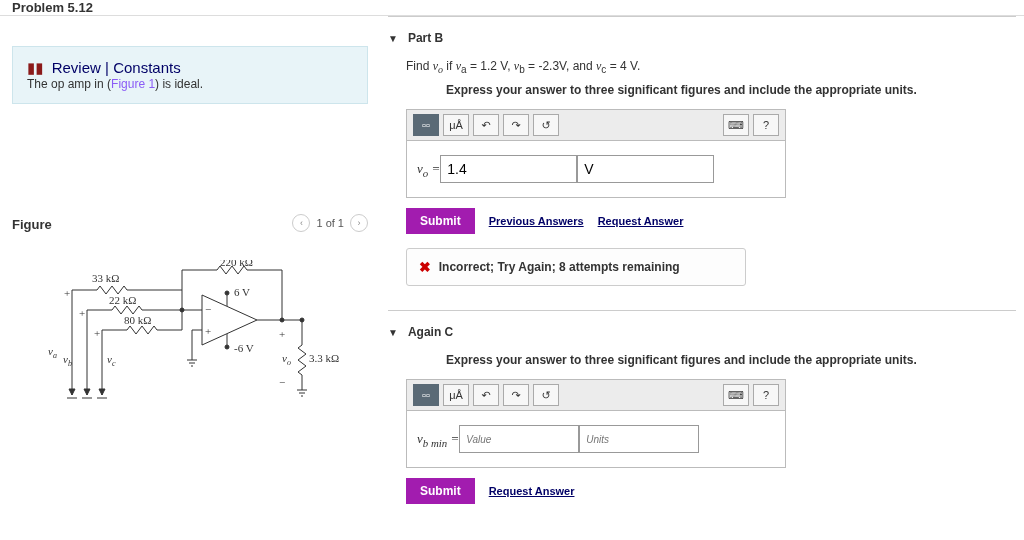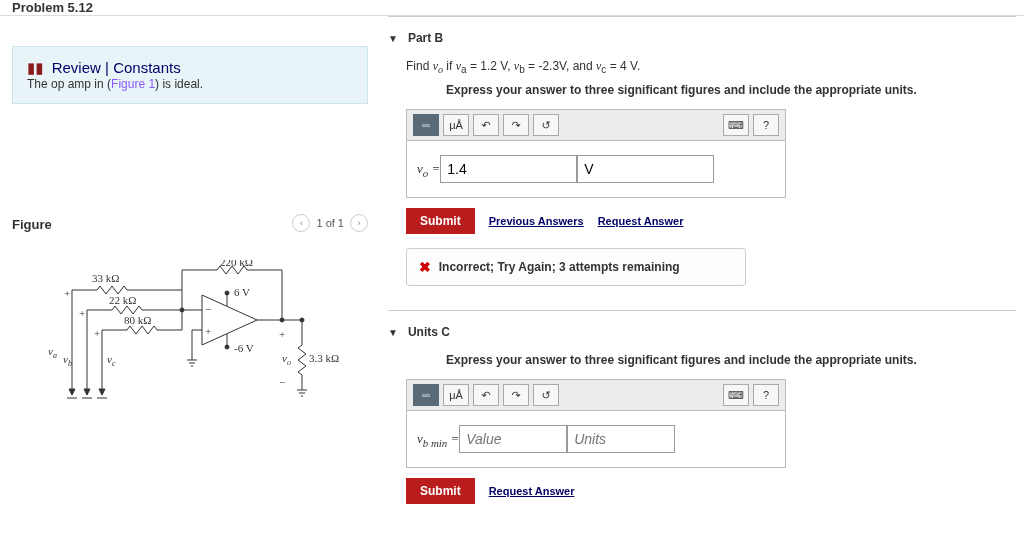--- a/index.html
+++ b/index.html
@@ -24,23 +24,23 @@
   .formula-line { margin: 6px 0 6px 18px; font-size: 12px; }
   .bold-instr { font-weight: bold; margin: 8px 0 12px 18px; font-size: 12px; padding-left: 40px; }
   .answer-box { border: 1px solid #bbb; margin: 6px 0 10px 18px; }
   .toolbar { background: #ececec; border-bottom: 1px solid #bbb; padding: 4px 6px; display: flex; align-items: center; gap: 4px; }
   .tool { width: 26px; height: 22px; border: 1px solid #aaa; background: #f7f7f7; display: inline-flex; align-items: center; justify-content: center; font-size: 11px; cursor: pointer; }
   .tool.dark { background: #5a6a76; color: #fff; border-color: #5a6a76; }
   .tool-spacer { flex: 1; }
   .answer-row { display: flex; align-items: center; padding: 14px 10px; }
   .var-lbl { font-style: italic; font-family: 'Times New Roman', serif; font-size: 13px; }
   .ans-input { width: 137px; height: 28px; border: 1px solid #999; padding: 0 6px; font-size: 14px; }
-  .unit-input { width: 108px; height: 28px; border: 1px solid #999; padding: 0 6px; font-size: 14px; color: #888; font-style: italic; }
+  .unit-input { width: 120px; height: 28px; border: 1px solid #999; padding: 0 6px; font-size: 10px; color: #888; font-style: italic; }
   .btn-row { margin: 8px 0 0 18px; display: flex; align-items: center; gap: 14px; }
-  .submit-btn { background: #b91c1c; color: #fff; border: none; padding: 6px 14px; font-size: 12px; font-weight: bold; cursor: pointer; }
+  .submit-btn { background: #a21caf; color: #fff; border: none; padding: 6px 14px; font-size: 12px; font-weight: bold; cursor: pointer; }
   .small-link { color: #006; font-size: 11px; text-decoration: underline; cursor: pointer; font-weight: bold; }
   .feedback { border: 1px solid #ccc; background: #fdfdfd; margin: 14px 0 0 18px; padding: 10px 12px; display: flex; align-items: center; gap: 8px; border-radius: 3px; width: 340px; }
   .feedback .x { color: #c00; font-weight: bold; font-size: 14px; }
   .feedback-txt { font-weight: bold; color: #333; font-size: 12px; }
   .fig-link { color: #8b5cf6; }
   .ital { font-style: italic; font-family: 'Times New Roman', serif; }
   svg text { font-family: 'Times New Roman', serif; }
 </style>
 </head>
 <body>
@@ -179,28 +179,28 @@
           <input class="ans-input" value="V" style="">
         </div>
       </div>
       <div class="btn-row">
         <button class="submit-btn">Submit</button>
         <span class="small-link">Previous Answers</span>
         <span class="small-link">Request Answer</span>
       </div>
       <div class="feedback">
         <span class="x">✖</span>
-        <span class="feedback-txt">Incorrect; Try Again; 3 attempts remaining</span>
+        <span class="feedback-txt">Incorrect; Try Again; 8 attempts remaining</span>
       </div>
     </div>
 
     <div class="section">
       <div class="section-h">
         <span class="caret">▼</span>
-        <span>Units C</span>
+        <span>Again C</span>
       </div>
       <div class="bold-instr">Express your answer to three significant figures and include the appropriate units.</div>
       <div class="answer-box" style="width:380px">
         <div class="toolbar">
           <span class="tool dark">▫▫</span>
           <span class="tool">μÅ</span>
           <span class="tool">↶</span>
           <span class="tool">↷</span>
           <span class="tool">↺</span>
           <span class="tool-spacer"></span>

